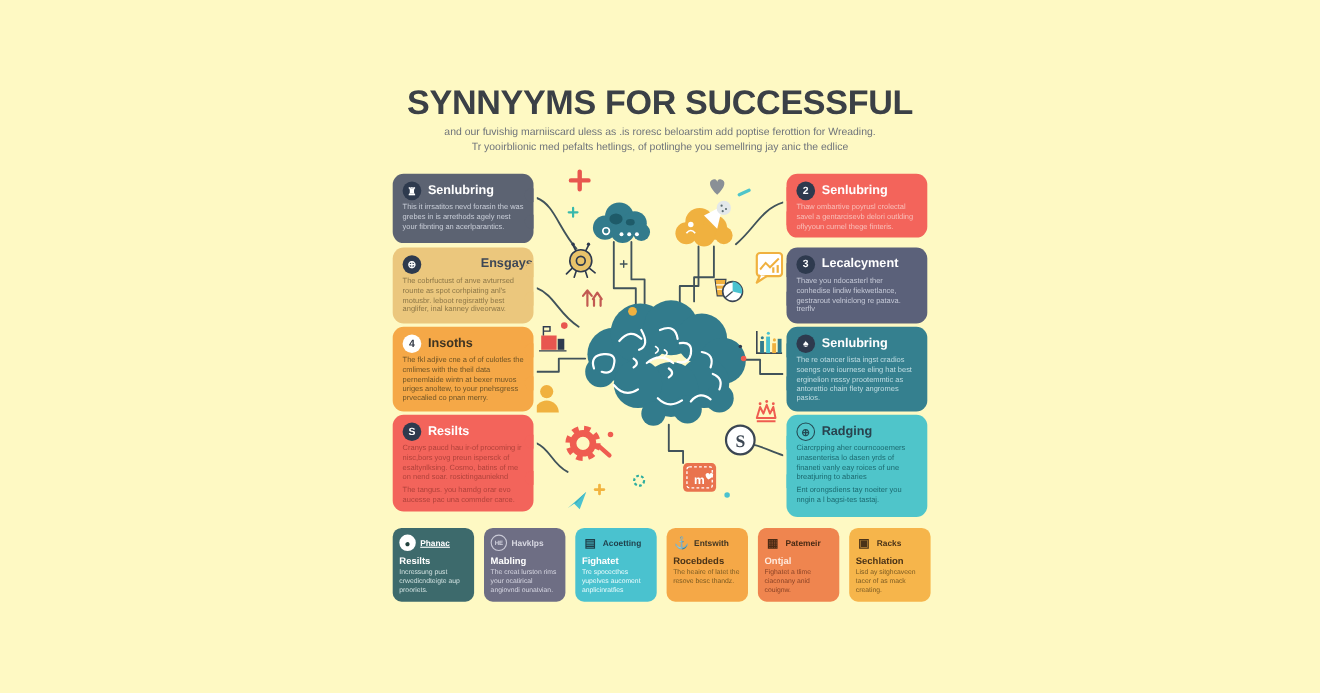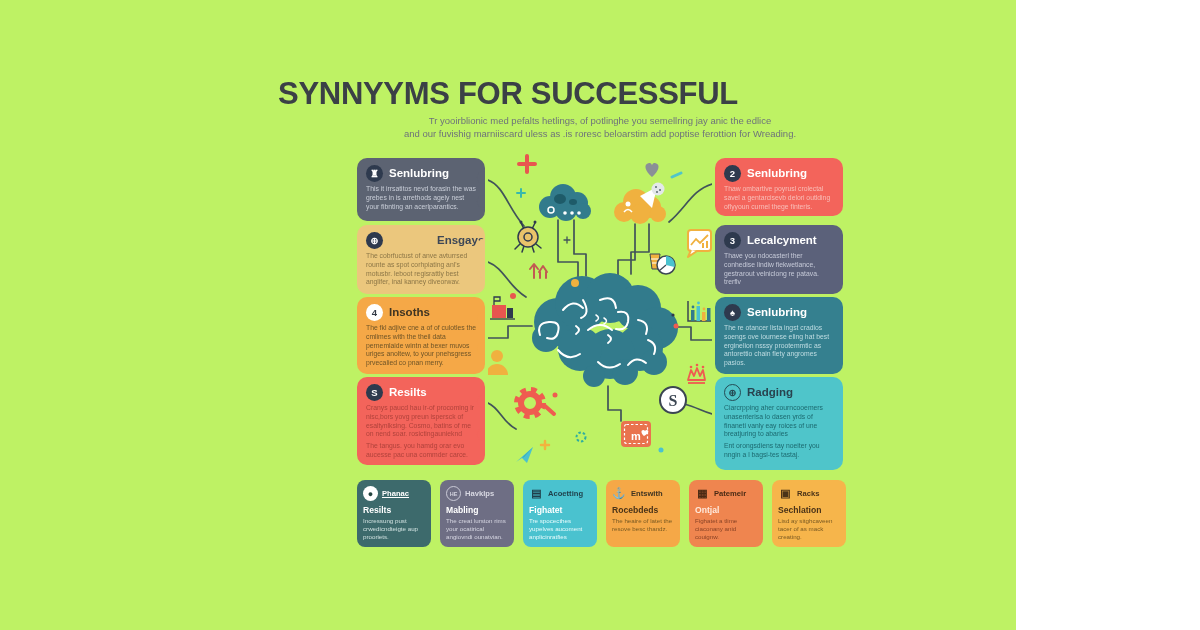--- a/index.html
+++ b/index.html
@@ -1,17 +1,17 @@
 <!DOCTYPE html>
 <html><head>
 <meta charset="utf-8">
 <style>
   html,body{margin:0;padding:0;}
   body{font-family:"Liberation Sans",sans-serif;background:#ffffff;}
-  #stage{position:relative;width:1016px;height:630px;background:#bef264;overflow:hidden;}
+  #stage{position:relative;width:1200px;height:630px;background:#fef9c3;overflow:hidden;}
 
   
   .title{position:absolute;top:76px;left:0;width:100%;text-align:center;
          font-size:31px;font-weight:800;letter-spacing:-0.3px;color:#3b4046;}
   .sub{position:absolute;top:114px;left:300px;width:600px;text-align:center;
        font-size:9.5px;line-height:1.4;color:#6e737a;}
 
   
   .box{position:absolute;width:128px;border-radius:10px;padding:7px 9px 5px;box-sizing:border-box;overflow:hidden;}
   .hd{display:flex;align-items:center;gap:6px;margin-bottom:3px;}
@@ -57,22 +57,22 @@
 
   #center-art{position:absolute;left:488px;top:150px;}
 </style>
 </head>
 <body>
 
 <div id="stage">
 
   <div class="title">SYNNYYMS FOR SUCCESSFUL</div>
   <div class="sub">
+    <div>and our fuvishig marniiscard uless as .is roresc beloarstim add poptise ferottion for Wreading.</div>
     <div>Tr yooirblionic med pefalts hetlings, of potlinghe you semellring jay anic the edlice</div>
-    <div>and our fuvishig marniiscard uless as .is roresc beloarstim add poptise ferottion for Wreading.</div>
   </div>
 
   <div class="box slate bump-r" style="left:357px;top:158px;height:63px;">
     <div class="hd">
       <span class="badge dark">♜</span>
       <span class="ttl">Senlubring</span>
     </div>
     <div class="bd">This it irrsatitos nevd forasin the was grebes in is arrethods agely nest your fibnting an acerlparantics.</div>
   </div>
 

